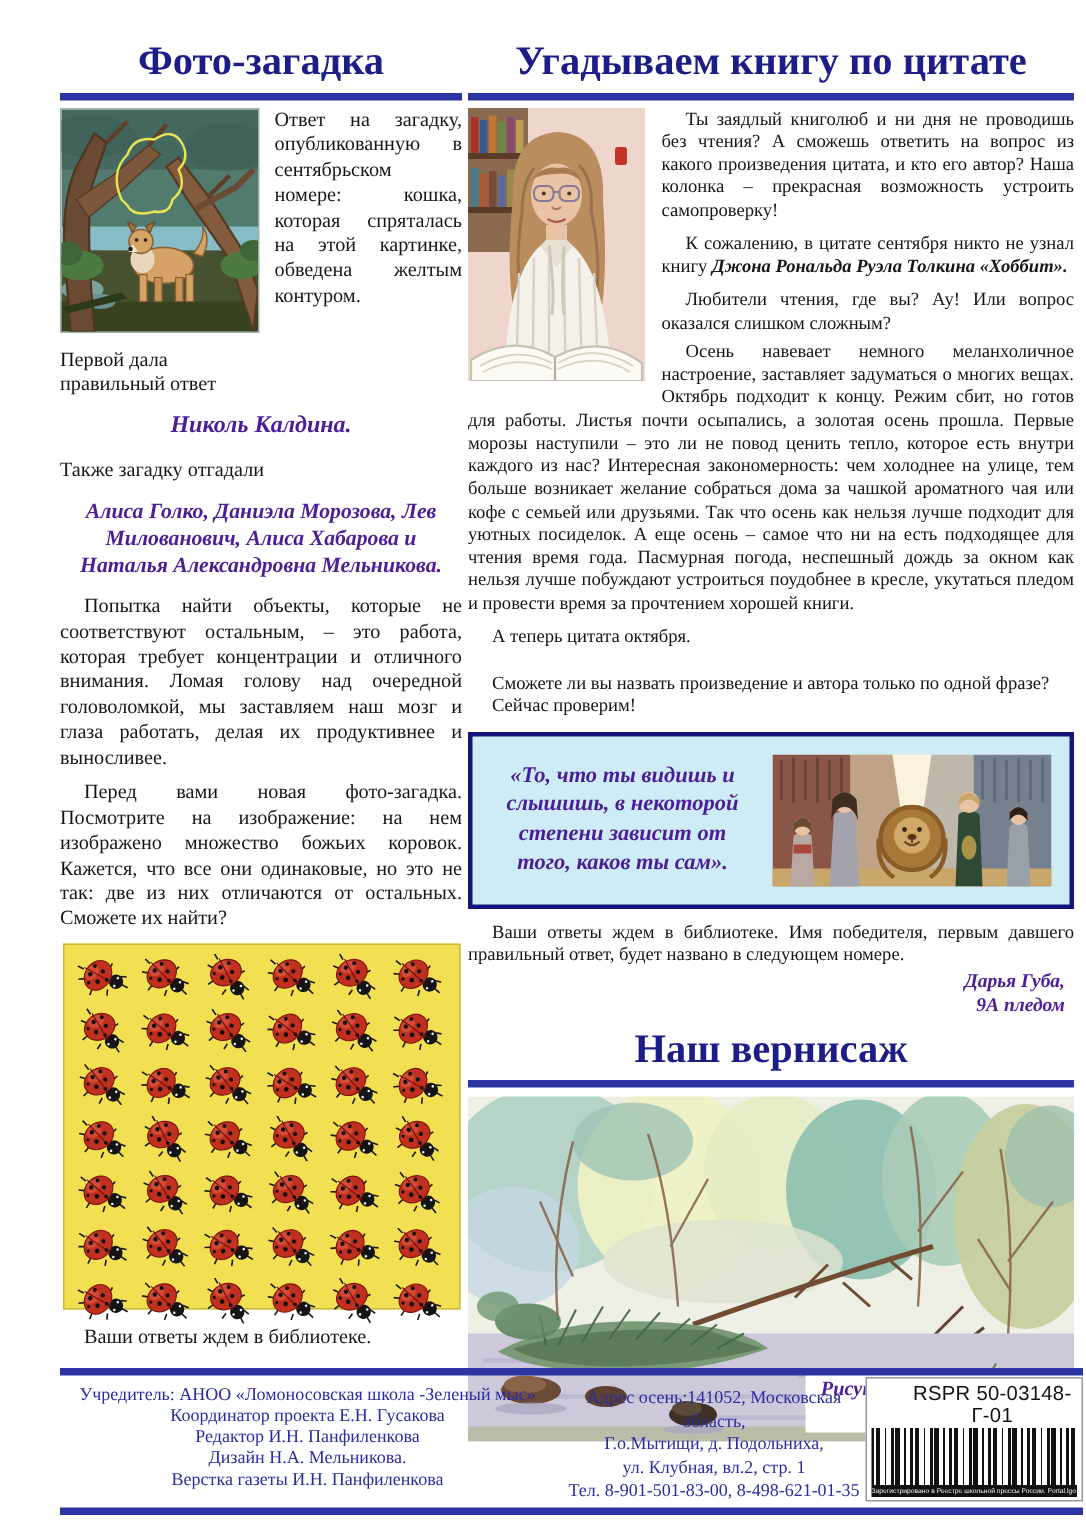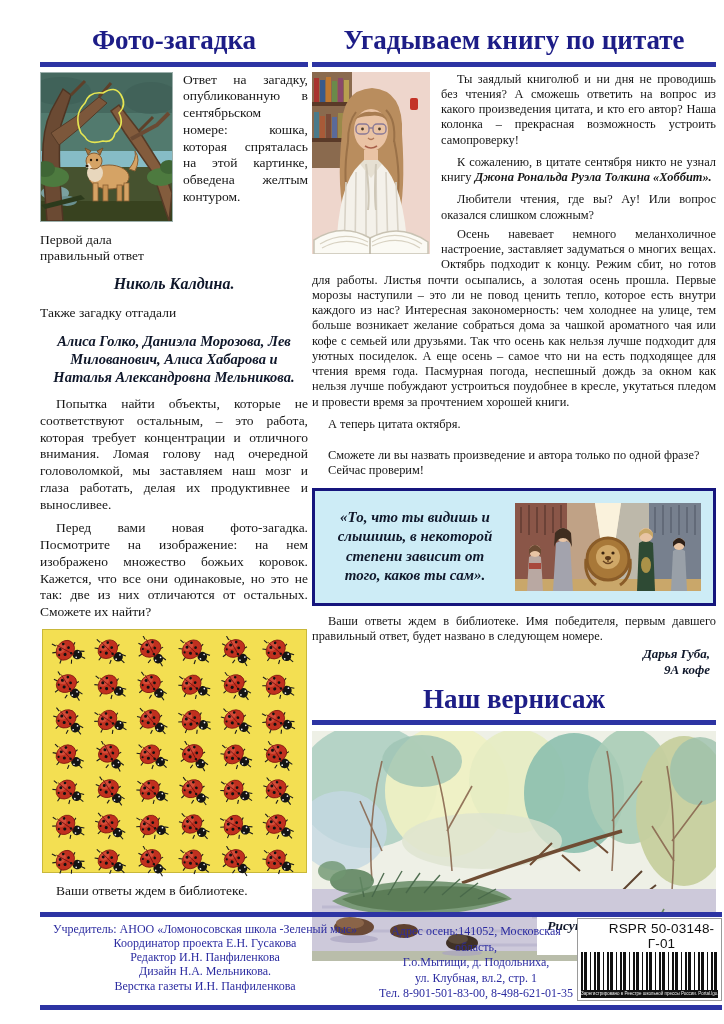--- a/index.html
+++ b/index.html
@@ -7,21 +7,21 @@
         font-family:"Liberation Serif","DejaVu Serif",serif;color:#161616;}
   .headline{font-size:27px;font-weight:bold;color:#1d1d87;text-align:center;line-height:1.1;}
   .rule{height:5px;background:#2d34a3;margin-top:6px;}
   .col-left{position:absolute;left:40px;top:26px;width:268px;}
   .col-right{position:absolute;left:312px;top:26px;width:404px;}
   .col-left .body{font-size:13.5px;line-height:1.24;text-align:justify;}
   .col-right .body{font-size:12.4px;line-height:1.23;text-align:justify;}
   p{margin:0 0 7px 0;}
   .indent{text-indent:16px;}
   .center{text-align:center;}
-  .blue-bi{color:#0f172a;font-weight:bold;font-style:italic;}
+  .blue-bi{color:#4c1d95;font-weight:bold;font-style:italic;}
   .imgrow{margin-top:5px;}
   .float-img{float:left;margin:0 10px 4px 0;border:1px solid #9db0ac;}
   .float-photo{float:left;margin:0 11px 4px 0;}
   .clear{clear:both;}
   .winner-line{font-size:16px;margin:10px 0 12px 0;}
   .names-line{font-size:14.5px;margin:10px 0 10px 0;line-height:1.25;}
   .ladybug-box{width:251px;height:230px;background:#f3df52;border:1px solid #c9b83a;margin:8px auto 10px auto;
                padding:6px;display:grid;grid-template-columns:repeat(6,1fr);align-items:center;justify-items:center;}
   .quote-box{margin-top:9px;border:3px solid #15157d;background:#cdecf6;padding:12px 12px;display:flex;gap:12px;align-items:center;}
   .quote-text{flex:1;text-align:center;font-size:15px;line-height:1.3;}
@@ -376,21 +376,21 @@
         <circle cx="164" cy="41" r="6" fill="#e8c4a4"></circle>
         <path d="M158,39 q6,-8 12,0 l0,5 q-3,-4 -6,-4 q-3,0 -6,4 Z" fill="#2e2018"></path>
       </svg>
     </div>
 
     <div class="body" style="margin-top:8px">
       <p class="indent" style="margin-bottom:2px">Ваши ответы ждем в библиотеке. Имя победителя, первым давшего правильный ответ, будет названо в следующем номере.</p>
     </div>
     <div class="sign blue-bi">
       <div>Дарья Губа,</div>
-      <div>9А кофе</div>
+      <div>9А пледом</div>
     </div>
 
     <div class="headline vern-head">Наш вернисаж</div>
     <div class="rule"></div>
 
     <div class="painting-wrap">
       <svg width="404" height="230" viewBox="0 0 404 230">
         <rect width="404" height="230" fill="#eef0e6"></rect>
 
         <ellipse cx="55" cy="55" rx="70" ry="62" fill="#aecfc2" opacity="0.9"></ellipse>

